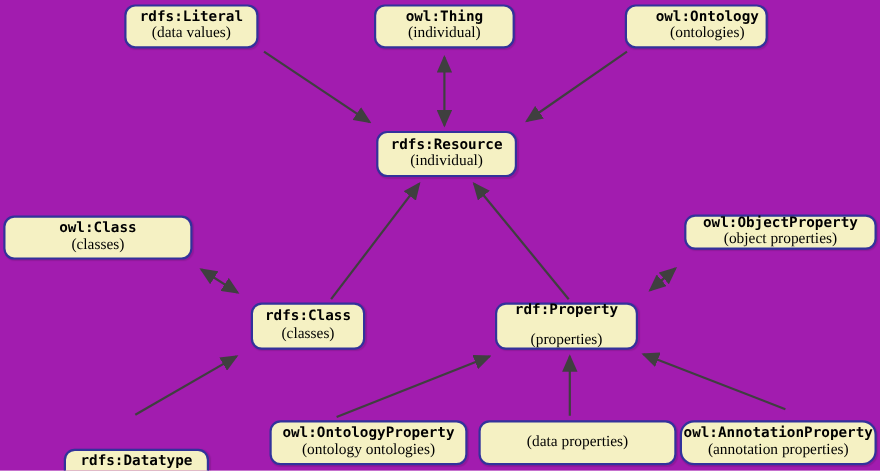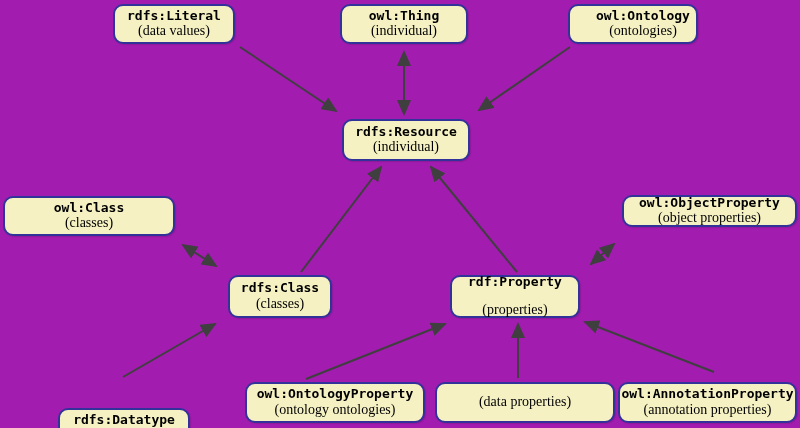--- a/index.html
+++ b/index.html
@@ -57,21 +57,21 @@
   #n-owl-thing             { left: 340px; top: 4px;   width: 128px; height: 40px; }
   #n-owl-ontology          { left: 568px; top: 4px;   width: 130px; height: 40px; padding-left: 20px; }
   #n-rdfs-resource         { left: 342px; top: 119px; width: 128px; height: 42px; }
   #n-owl-class             { left: 3px;   top: 196px; width: 172px; height: 40px; }
   #n-rdfs-class            { left: 228px; top: 275px; width: 104px; height: 43px; }
   #n-rdf-property          { left: 450px; top: 275px; width: 130px; height: 43px; gap: 12px; }
   #n-owl-objectproperty    { left: 622px; top: 195px; width: 175px; height: 32px; text-align: center; }
   #n-rdfs-datatype         { left: 58px;  top: 382px; width: 132px; height: 41px; margin-top: 26px; }
   #n-owl-ontologyproperty  { left: 245px; top: 382px; width: 180px; height: 41px; }
   #n-owl-datatypeproperty  { left: 435px; top: 382px; width: 180px; height: 41px; }
-  #n-owl-annotationproperty{ left: 618px; top: 382px; width: 179px; height: 41px; }
+  #n-owl-annotationproperty{ left: 618px; top: 382px; width: 179px; height: 41px; border-radius: 13px; }
 </style>
 </head>
 <body>
 
 <div id="canvas">
 
   <svg id="arrow-layer" viewBox="0 0 800 428" xmlns="http://www.w3.org/2000/svg">
     <defs>
       <marker id="ah" markerUnits="userSpaceOnUse" markerWidth="16" markerHeight="14" refX="14" refY="7" orient="auto-start-reverse">
         <path d="M0,0 L16,7 L0,14 Z" fill="#3f3f3f"></path>

